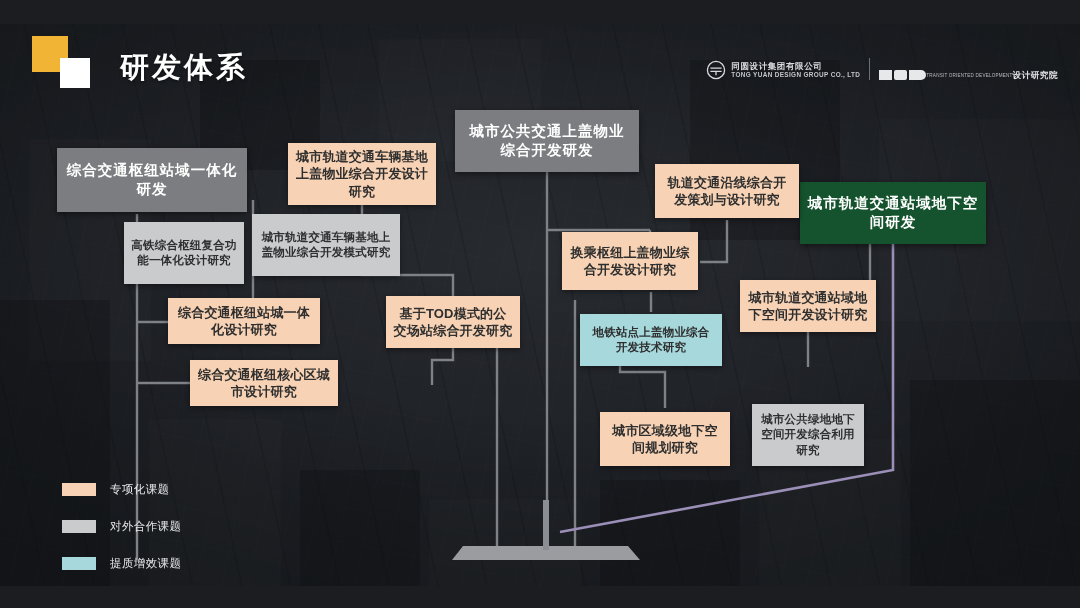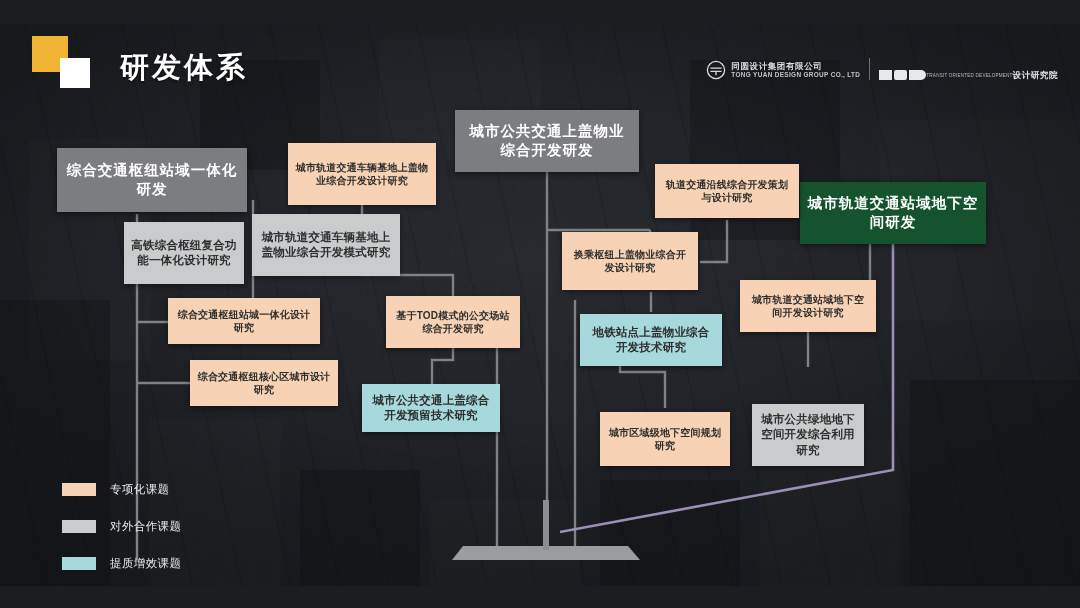--- a/index.html
+++ b/index.html
@@ -70,21 +70,21 @@
   
   .node{
     position:absolute;box-sizing:border-box;
     display:flex;align-items:center;justify-content:center;text-align:center;
     padding:5px 7px;line-height:1.33;
     font-weight:bold;letter-spacing:.2px;
   }
   .n-head{background:#7b7d80;color:#ffffff;font-size:14.5px;letter-spacing:1px;
           box-shadow:0 2px 6px rgba(0,0,0,.45);}
   .n-head.purple{background:#14532d;}
-  .n-peach{background:#f7d2b4;color:#2f2f2f;font-size:10px;box-shadow:0 2px 5px rgba(0,0,0,.4);}
+  .n-peach{background:#f7d2b4;color:#2f2f2f;font-size:13px;box-shadow:0 2px 5px rgba(0,0,0,.4);}
   .n-gray{background:#c9cbcd;color:#2f2f2f;font-size:11.5px;box-shadow:0 2px 5px rgba(0,0,0,.4);}
   .n-teal{background:#a6d8dc;color:#2f2f2f;font-size:11.5px;box-shadow:0 2px 5px rgba(0,0,0,.4);}
 
   
   .legend{position:absolute;left:62px;top:482px;}
   .lg-row{display:flex;align-items:center;gap:14px;margin-bottom:22px;}
   .lg-sw{width:34px;height:13px;}
   .lg-lb{font-size:11.5px;color:#e7e8ea;letter-spacing:.4px;}
 </style>
 </head>
@@ -194,21 +194,20 @@
   <div class="node n-peach" style="left:168px;top:298px;width:152px;height:46px;">综合交通枢纽站城一体化设计研究</div>
 
   <div class="node n-peach" style="left:190px;top:360px;width:148px;height:46px;">综合交通枢纽核心区城市设计研究</div>
 
   <div class="node n-peach" style="left:288px;top:143px;width:148px;height:62px;">城市轨道交通车辆基地上盖物业综合开发设计研究</div>
 
   <div class="node n-gray" style="left:252px;top:214px;width:148px;height:62px;">城市轨道交通车辆基地上盖物业综合开发模式研究</div>
 
   <div class="node n-peach" style="left:386px;top:296px;width:134px;height:52px;">基于TOD模式的公交场站综合开发研究</div>
 
-  <div class="node n-teal" style="left:362px;top:384px;width:138px;height:48px;">城市公共交通上盖综合开发预留技术研究</div>
 
   <div class="node n-peach" style="left:562px;top:232px;width:136px;height:58px;">换乘枢纽上盖物业综合开发设计研究</div>
 
   <div class="node n-teal" style="left:580px;top:314px;width:142px;height:52px;">地铁站点上盖物业综合开发技术研究</div>
 
   <div class="node n-peach" style="left:600px;top:412px;width:130px;height:54px;">城市区域级地下空间规划研究</div>
 
   <div class="node n-peach" style="left:655px;top:164px;width:144px;height:54px;">轨道交通沿线综合开发策划与设计研究</div>
 
   <div class="node n-peach" style="left:740px;top:280px;width:136px;height:52px;">城市轨道交通站域地下空间开发设计研究</div>

